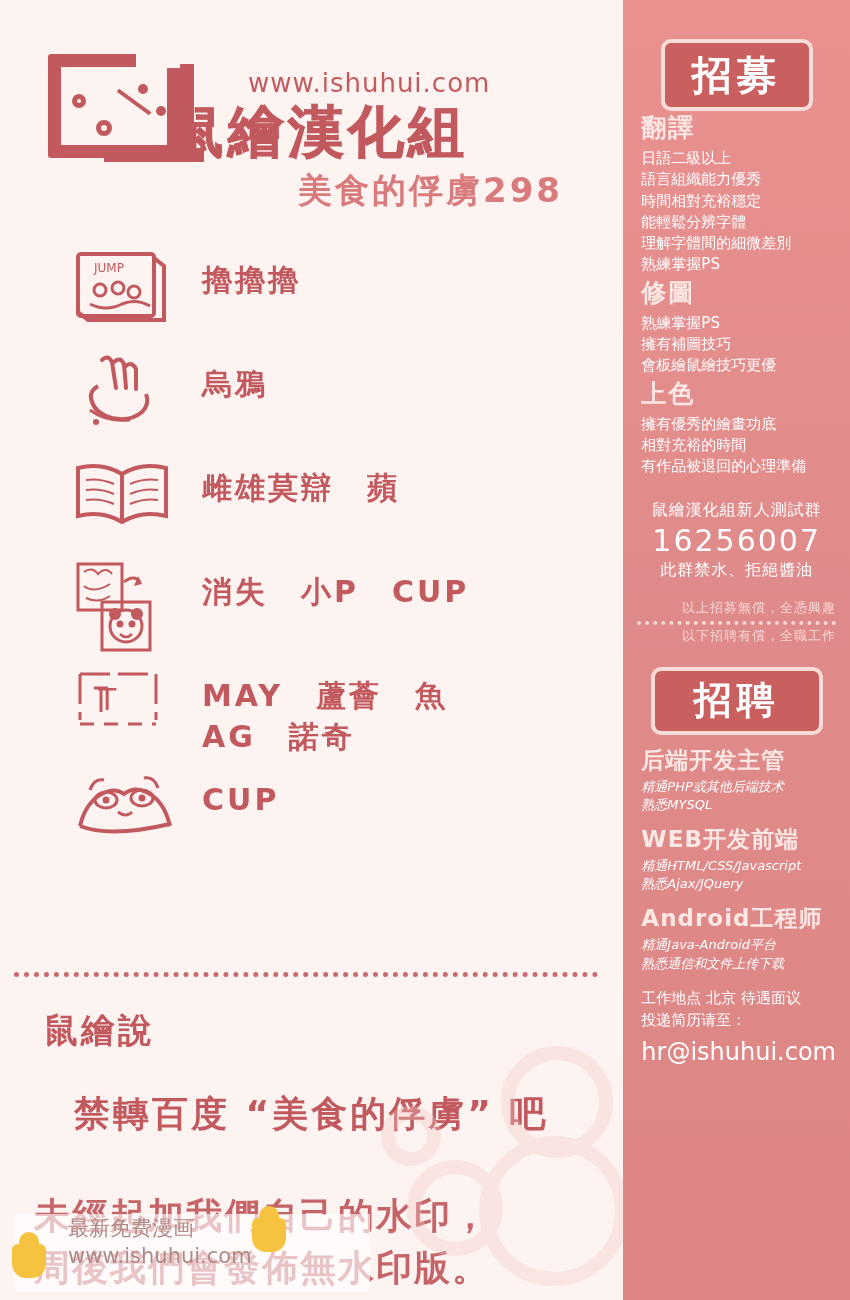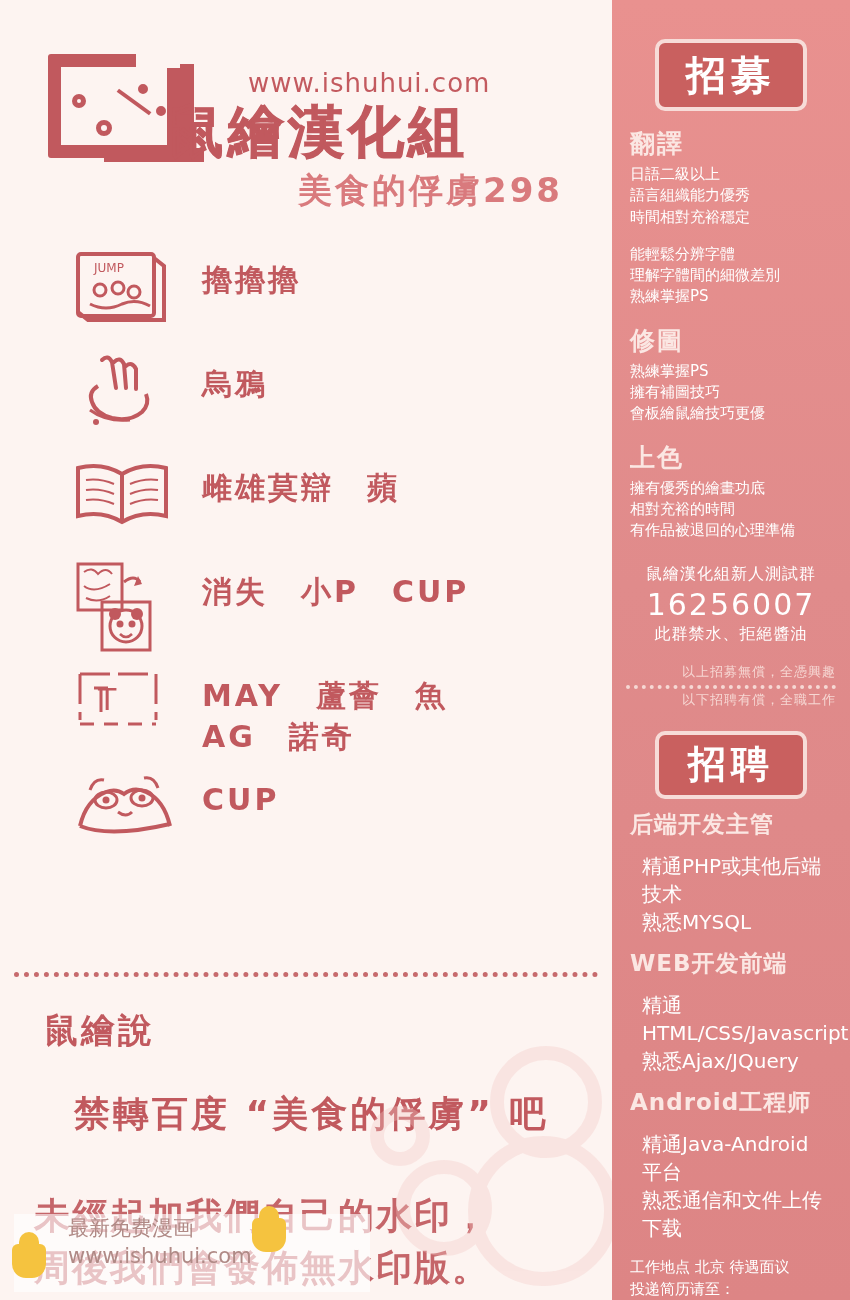--- a/index.html
+++ b/index.html
@@ -236,29 +236,29 @@
     width: 152px; height: 72px;
     border: 4px solid #f7dcd8;
     border-radius: 10px;
     background: #c9605f;
     display: flex; align-items: center; justify-content: center;
     font-size: 40px; font-weight: bold; letter-spacing: 5px;
     color: #ffffff;
   }
   .badge2 {
     margin: 22px auto 0 auto;
-    width: 152px; height: 68px;
+    width: 172px; height: 68px;
     border: 4px solid #f7dcd8;
     border-radius: 10px;
     background: #c9605f;
     display: flex; align-items: center; justify-content: center;
     font-size: 38px; font-weight: bold; letter-spacing: 5px;
     color: #ffffff;
   }
-  .sec { margin-top: 16px; padding-left: 4px; }
+  .sec { margin-top: 0; padding-left: 4px; }
   .sec h3 {
     margin: 0 0 4px 0;
     font-size: 25px;
     font-weight: bold;
     letter-spacing: 2px;
     color: #fbe7e3;
   }
   .sec p {
     margin: 0;
     font-size: 15px;
@@ -288,22 +288,23 @@
   .jobs { margin-top: 10px; padding-left: 4px; }
   .job { margin-bottom: 10px; }
   .job h4 {
     margin: 0 0 2px 0;
     font-size: 23px;
     font-weight: bold;
     color: #fbe7e3;
     letter-spacing: 1px;
   }
   .job p {
-    margin: 12px; font-size: 20px; line-height: 1.4;
+    margin: 0; font-size: 13px; line-height: 1.4;
     white-space: pre-line;
+    font-style: italic;
   }
   .footer-info {
     margin-top: 14px;
     padding-left: 4px;
     font-size: 15px;
     line-height: 1.5;
   }
   .footer-info .mail {
     font-size: 24px;
     letter-spacing: 0px;

